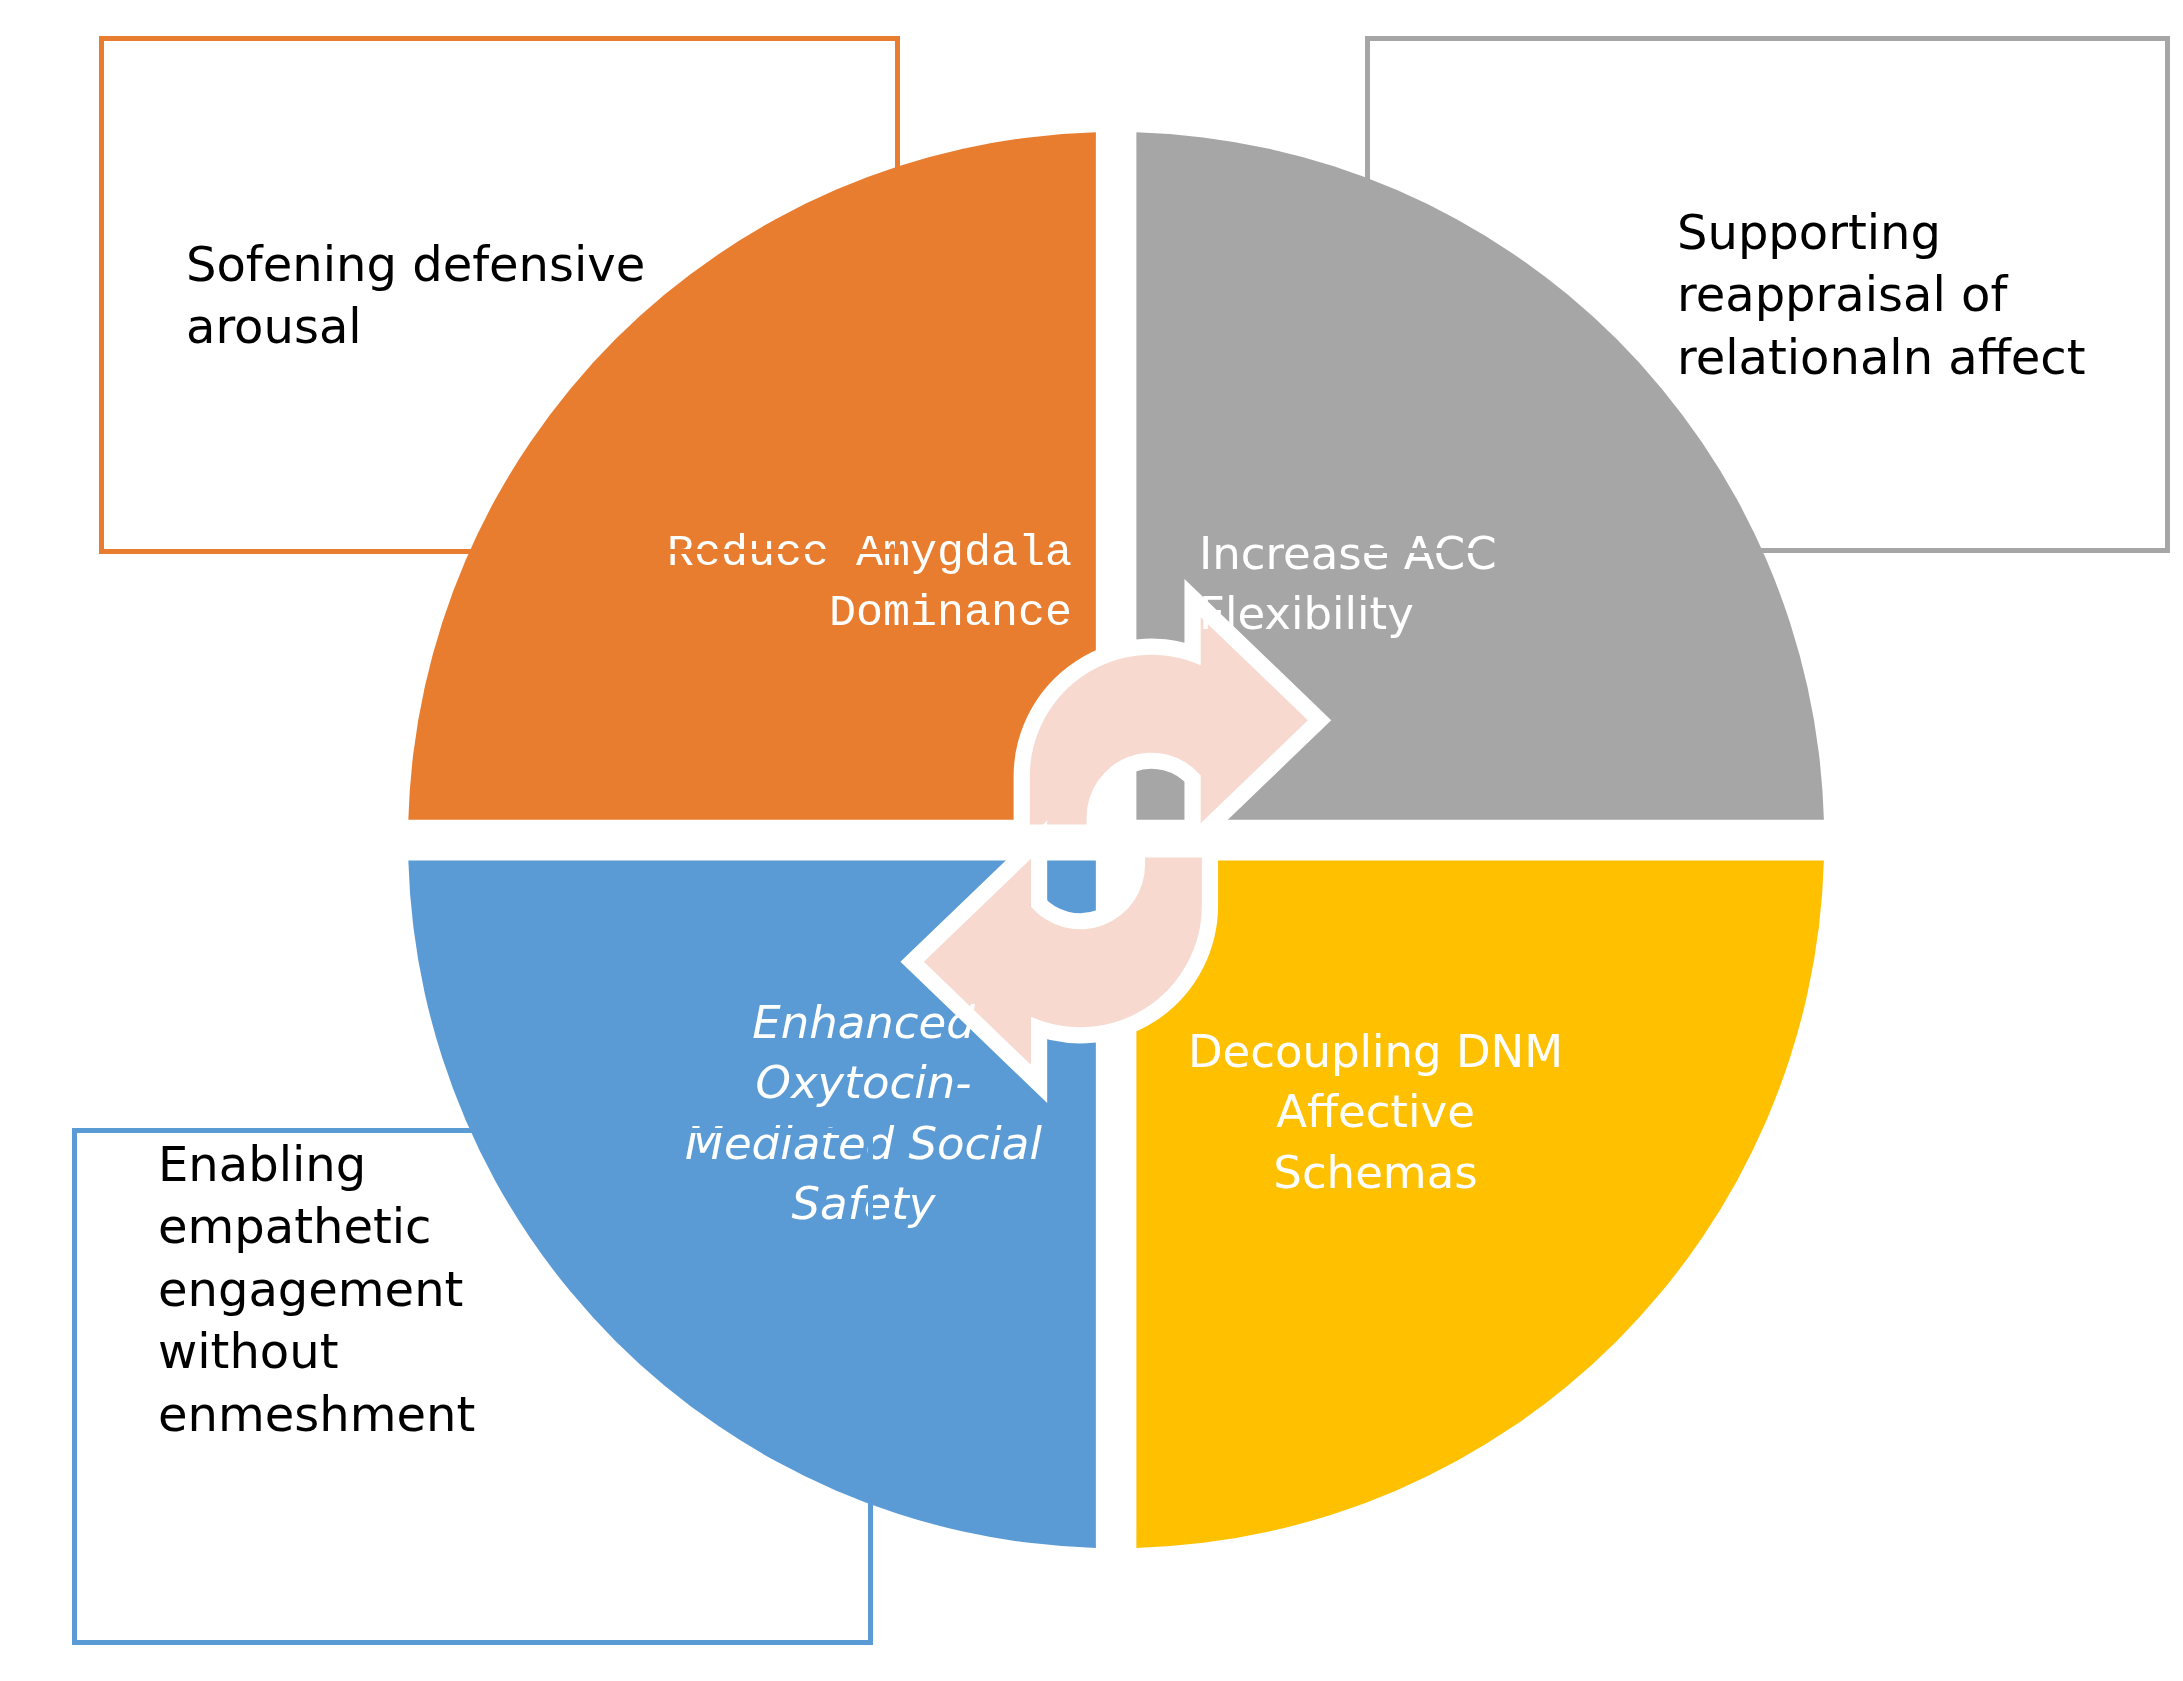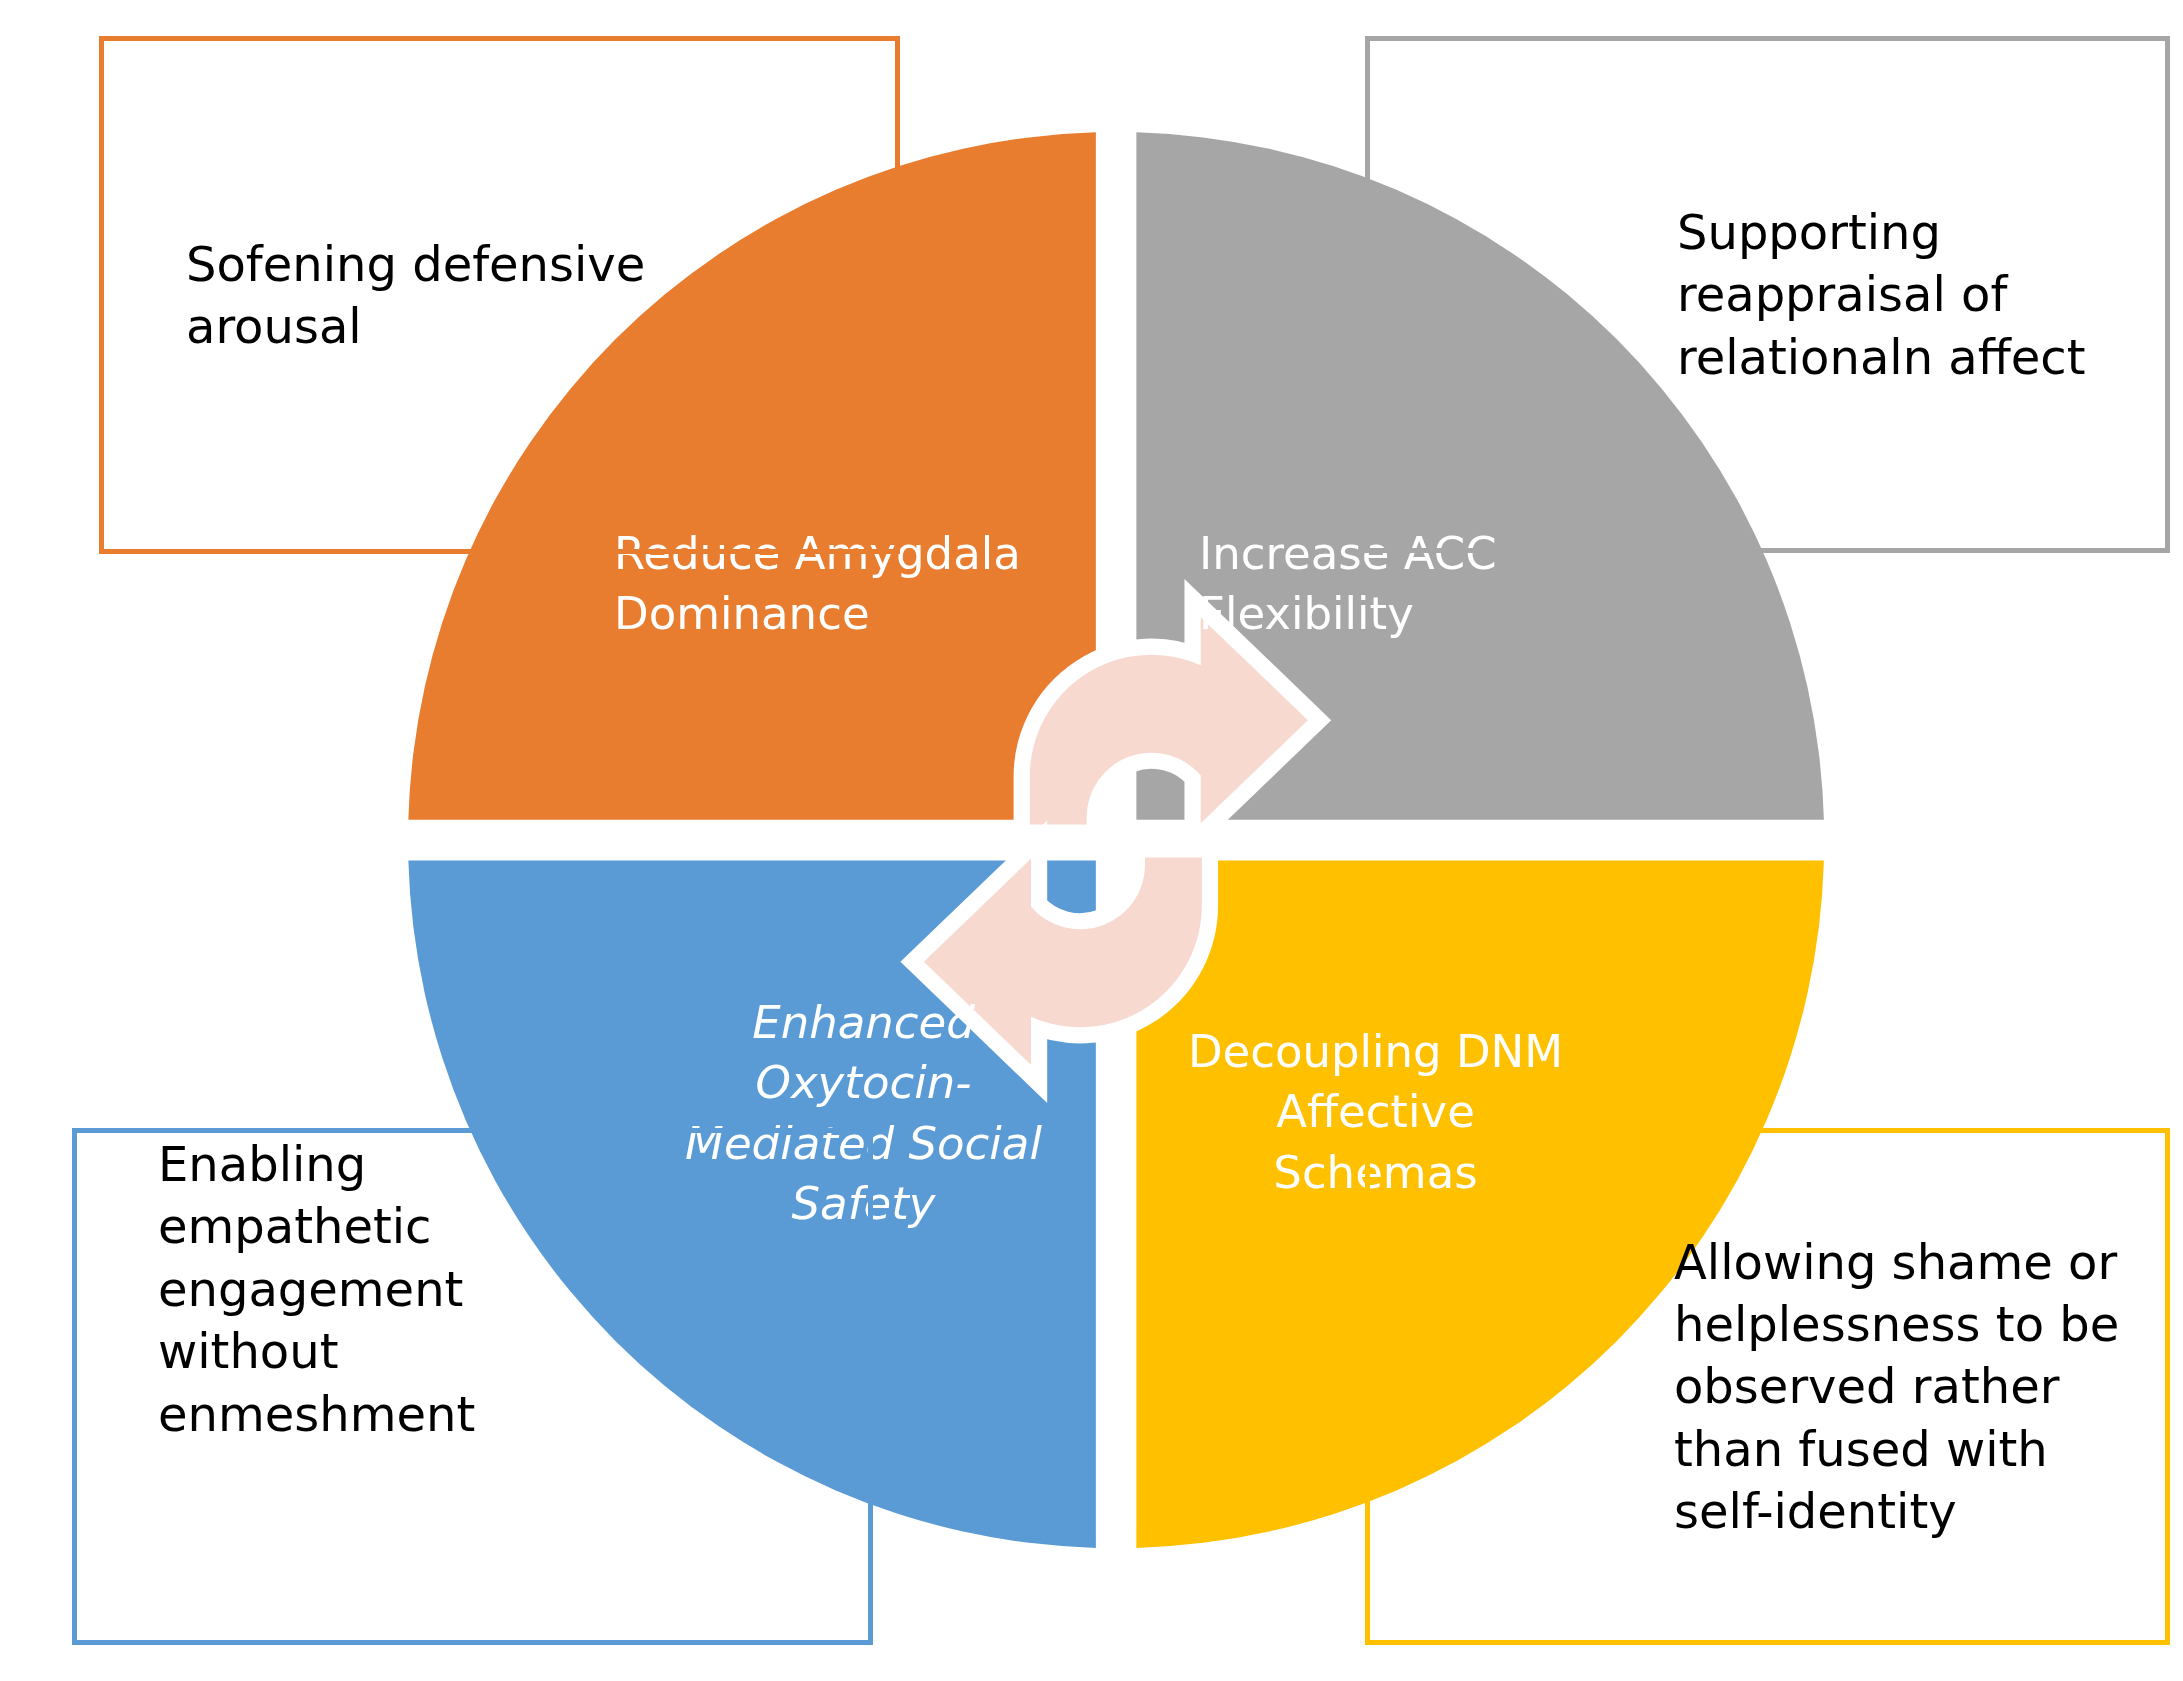--- a/index.html
+++ b/index.html
@@ -79,21 +79,22 @@
     color: #ffffff;
     font-family: "DejaVu Sans", sans-serif;
     font-size: 45px;
     line-height: 1.34;
     text-align: center;
     white-space: pre-line;
     font-weight: 400;
   }
   #label-orange {
     left: 614px; top: 524px; width: 458px;
-    text-align: left;
+    text-align: right;
+    font-family: Liberation Mono, monospace;
   }
   #label-gray {
     left: 1199px; top: 524px; width: 405px;
     text-align: left;
   }
   #label-blue {
     left: 649px; top: 993px; width: 429px;
     text-align: center;
     font-style: italic;
   }
@@ -192,22 +193,15 @@
   </div>
 
   <div class="callout" id="callout-bottom-left">
     <div class="callout-text">Enabling
 empathetic
 engagement
 without
 enmeshment</div>
   </div>
 
-  <div class="callout" id="callout-bottom-right">
-    <div class="callout-text">Allowing shame or
-helplessness to be
-observed rather
-than fused with
-self-identity</div>
-  </div>
 
 </div>
 
 
 </body></html>

